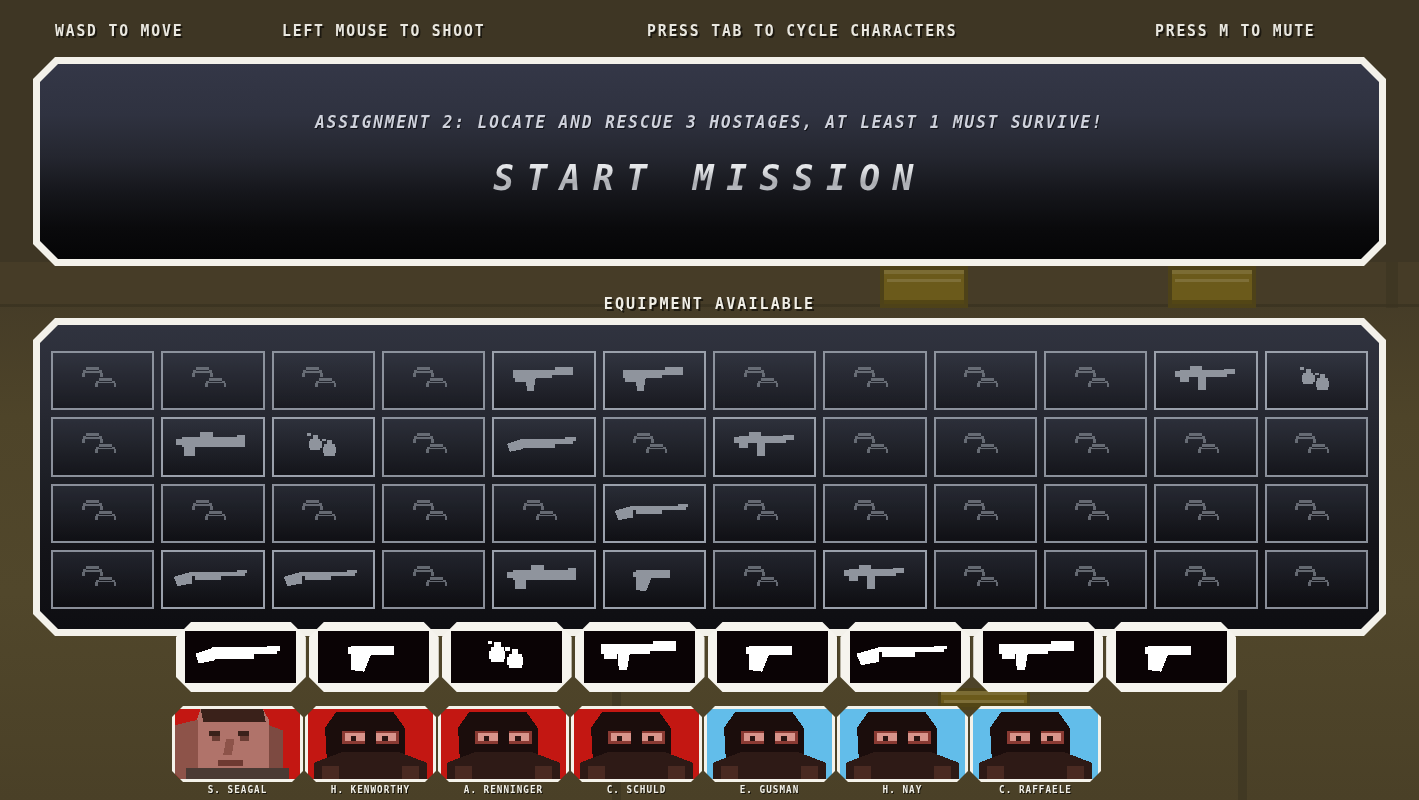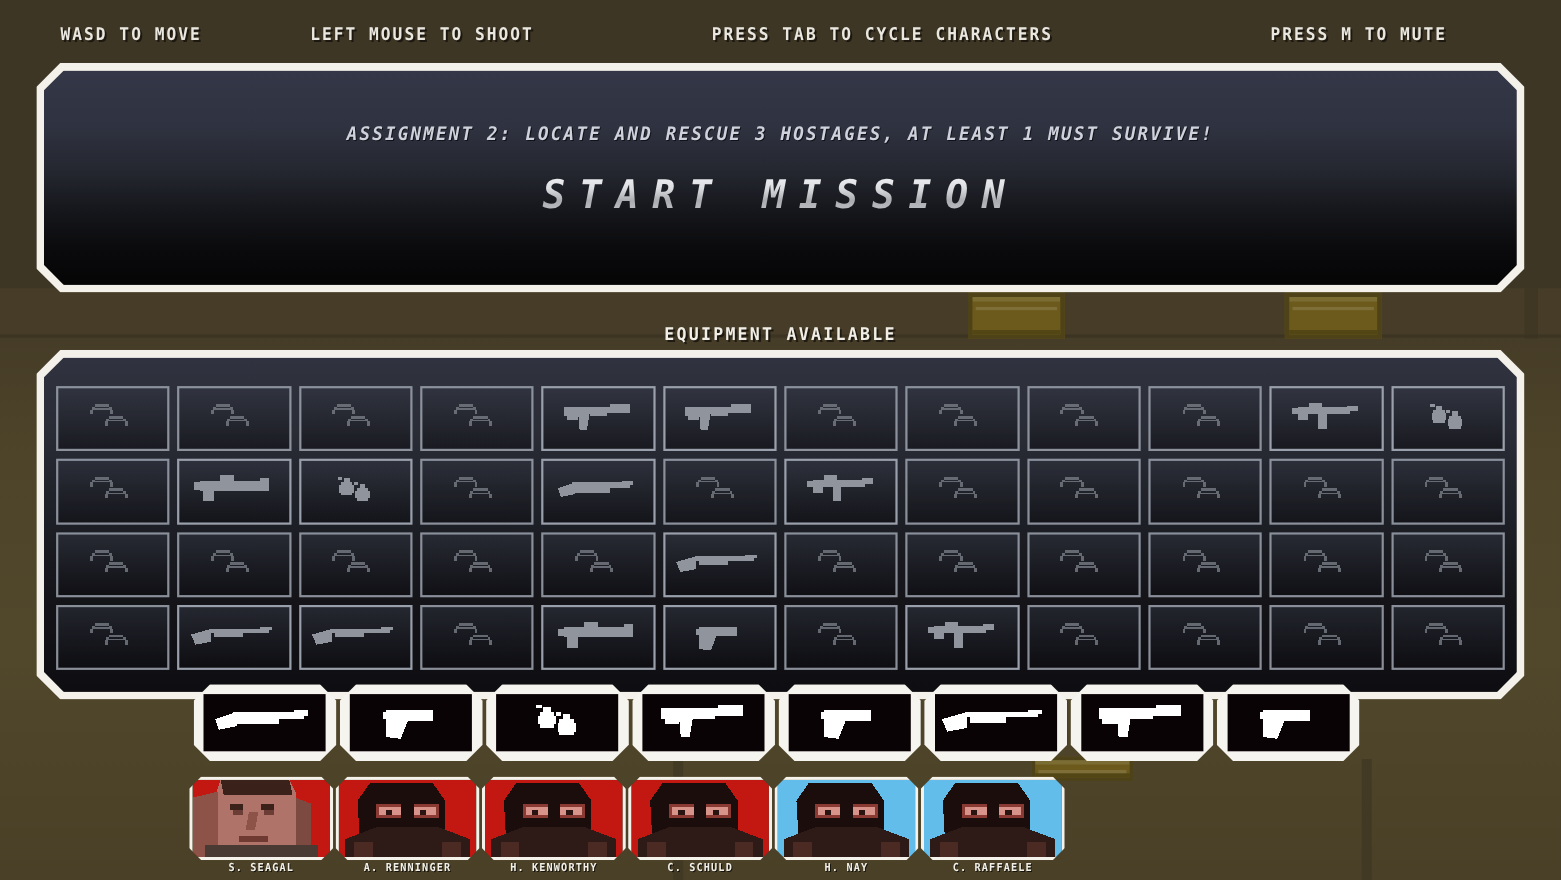--- a/index.html
+++ b/index.html
@@ -1288,39 +1288,39 @@
             <rect x="13" y="9" width="7" height="3" fill="#d8948b"></rect>
             <rect x="24" y="9" width="7" height="3" fill="#d8948b"></rect>
             <rect x="15" y="10" width="2" height="2" fill="#2a1412"></rect>
             <rect x="26" y="10" width="2" height="2" fill="#2a1412"></rect>
             <rect x="20" y="8" width="4" height="5" fill="#1b0d0c"></rect>
             <polygon points="2,20 12,16 32,16 42,20 42,26 2,26" fill="#2e1a16"></polygon>
             <rect x="5" y="21" width="6" height="5" fill="#4a2a22"></rect>
             <rect x="33" y="21" width="6" height="5" fill="#4a2a22"></rect>
           </svg>
         </div>
-        <div class="char-name">A. RENNINGER</div>
+        <div class="char-name">H. KENWORTHY</div>
       </div>
       <div class="char-card">
         <div class="char-portrait">
           <svg viewBox="0 0 44 26" preserveAspectRatio="none" shape-rendering="crispEdges">
             <rect x="0" y="0" width="44" height="26" fill="#c31712"></rect>
             <polygon points="10,1 30,1 34,7 34,26 7,26 6,7" fill="#1b0d0c"></polygon>
             <rect x="12" y="8" width="20" height="5" fill="#8a3a33"></rect>
             <rect x="13" y="9" width="7" height="3" fill="#d8948b"></rect>
             <rect x="24" y="9" width="7" height="3" fill="#d8948b"></rect>
             <rect x="15" y="10" width="2" height="2" fill="#2a1412"></rect>
             <rect x="26" y="10" width="2" height="2" fill="#2a1412"></rect>
             <rect x="20" y="8" width="4" height="5" fill="#1b0d0c"></rect>
             <polygon points="2,20 12,16 32,16 42,20 42,26 2,26" fill="#2e1a16"></polygon>
             <rect x="5" y="21" width="6" height="5" fill="#4a2a22"></rect>
             <rect x="33" y="21" width="6" height="5" fill="#4a2a22"></rect>
           </svg>
         </div>
-        <div class="char-name">H. KENWORTHY</div>
+        <div class="char-name">A. RENNINGER</div>
       </div>
       <div class="char-card">
         <div class="char-portrait">
           <svg viewBox="0 0 44 26" preserveAspectRatio="none" shape-rendering="crispEdges">
             <rect x="0" y="0" width="44" height="26" fill="#c31712"></rect>
             <polygon points="10,1 30,1 34,7 34,26 7,26 6,7" fill="#1b0d0c"></polygon>
             <rect x="12" y="8" width="20" height="5" fill="#8a3a33"></rect>
             <rect x="13" y="9" width="7" height="3" fill="#d8948b"></rect>
             <rect x="24" y="9" width="7" height="3" fill="#d8948b"></rect>
             <rect x="15" y="10" width="2" height="2" fill="#2a1412"></rect>
@@ -1342,35 +1342,53 @@
             <rect x="13" y="9" width="7" height="3" fill="#d8948b"></rect>
             <rect x="24" y="9" width="7" height="3" fill="#d8948b"></rect>
             <rect x="15" y="10" width="2" height="2" fill="#2a1412"></rect>
             <rect x="26" y="10" width="2" height="2" fill="#2a1412"></rect>
             <rect x="20" y="8" width="4" height="5" fill="#1b0d0c"></rect>
             <polygon points="2,20 12,16 32,16 42,20 42,26 2,26" fill="#2e1a16"></polygon>
             <rect x="5" y="21" width="6" height="5" fill="#4a2a22"></rect>
             <rect x="33" y="21" width="6" height="5" fill="#4a2a22"></rect>
           </svg>
         </div>
-        <div class="char-name">H. NAY</div>
+        <div class="char-name">E. GUSMAN</div>
       </div>
       <div class="char-card">
         <div class="char-portrait">
           <svg viewBox="0 0 44 26" preserveAspectRatio="none" shape-rendering="crispEdges">
             <rect x="0" y="0" width="44" height="26" fill="#62bdea"></rect>
             <polygon points="10,1 30,1 34,7 34,26 7,26 6,7" fill="#1b0d0c"></polygon>
             <rect x="12" y="8" width="20" height="5" fill="#8a3a33"></rect>
             <rect x="13" y="9" width="7" height="3" fill="#d8948b"></rect>
             <rect x="24" y="9" width="7" height="3" fill="#d8948b"></rect>
             <rect x="15" y="10" width="2" height="2" fill="#2a1412"></rect>
             <rect x="26" y="10" width="2" height="2" fill="#2a1412"></rect>
             <rect x="20" y="8" width="4" height="5" fill="#1b0d0c"></rect>
             <polygon points="2,20 12,16 32,16 42,20 42,26 2,26" fill="#2e1a16"></polygon>
             <rect x="5" y="21" width="6" height="5" fill="#4a2a22"></rect>
             <rect x="33" y="21" width="6" height="5" fill="#4a2a22"></rect>
           </svg>
         </div>
+        <div class="char-name">H. NAY</div>
+      </div>
+      <div class="char-card">
+        <div class="char-portrait">
+          <svg viewBox="0 0 44 26" preserveAspectRatio="none" shape-rendering="crispEdges">
+            <rect x="0" y="0" width="44" height="26" fill="#62bdea"></rect>
+            <polygon points="10,1 30,1 34,7 34,26 7,26 6,7" fill="#1b0d0c"></polygon>
+            <rect x="12" y="8" width="20" height="5" fill="#8a3a33"></rect>
+            <rect x="13" y="9" width="7" height="3" fill="#d8948b"></rect>
+            <rect x="24" y="9" width="7" height="3" fill="#d8948b"></rect>
+            <rect x="15" y="10" width="2" height="2" fill="#2a1412"></rect>
+            <rect x="26" y="10" width="2" height="2" fill="#2a1412"></rect>
+            <rect x="20" y="8" width="4" height="5" fill="#1b0d0c"></rect>
+            <polygon points="2,20 12,16 32,16 42,20 42,26 2,26" fill="#2e1a16"></polygon>
+            <rect x="5" y="21" width="6" height="5" fill="#4a2a22"></rect>
+            <rect x="33" y="21" width="6" height="5" fill="#4a2a22"></rect>
+          </svg>
+        </div>
         <div class="char-name">C. RAFFAELE</div>
       </div>
     </div>
 
 </div>
 
 </body></html>

